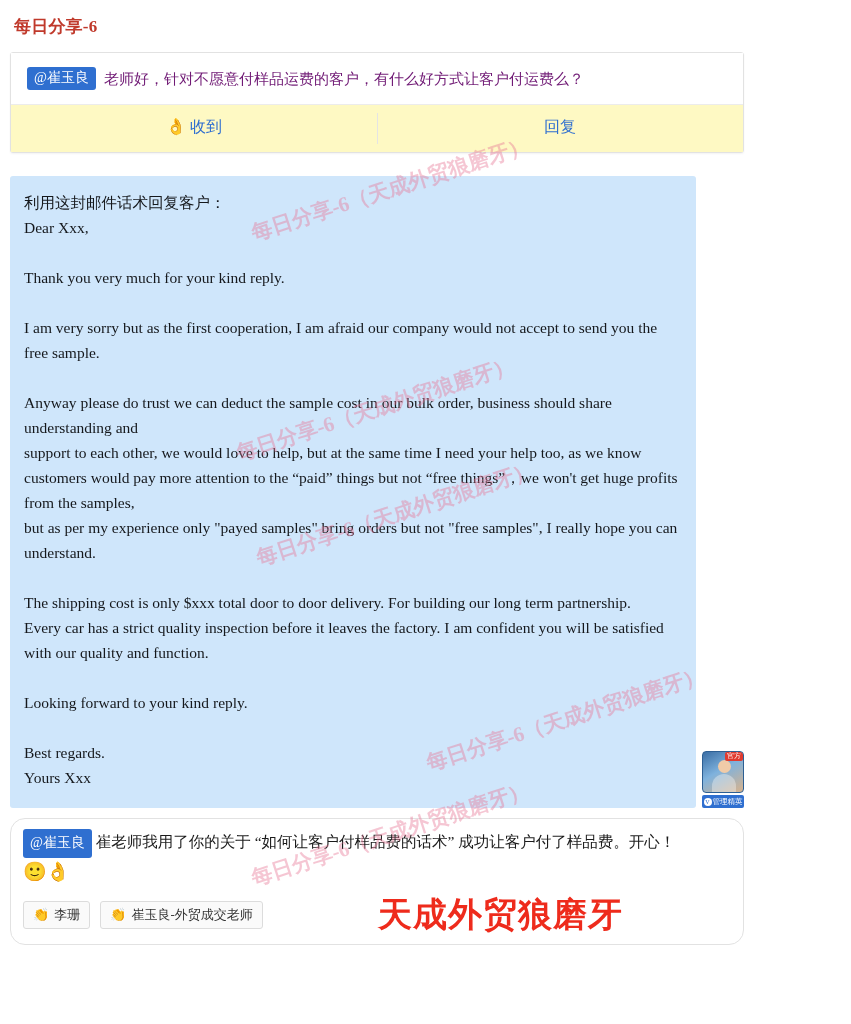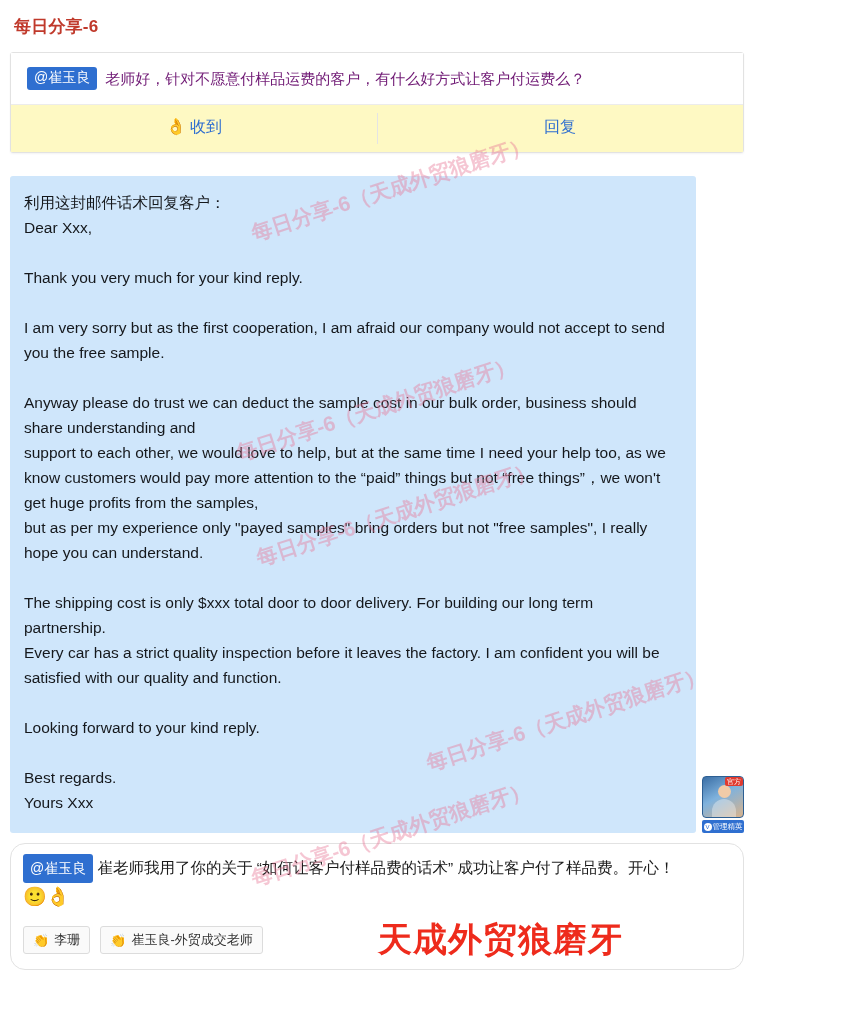--- a/index.html
+++ b/index.html
@@ -7,20 +7,21 @@
     margin: 0; padding: 0;
     background: #ffffff;
     font-family: "Liberation Sans", sans-serif;
   }
   .page {
     position: relative;
     width: 754px;
     height: 1024px;
     background: #ffffff;
     overflow: hidden;
+    font-family: Liberation Serif, serif;
   }
 
   
   .header {
     padding: 14px 14px 4px 14px;
   }
   .header-line {
     color: #c0392b;
     font-weight: bold;
     font-size: 17px;

